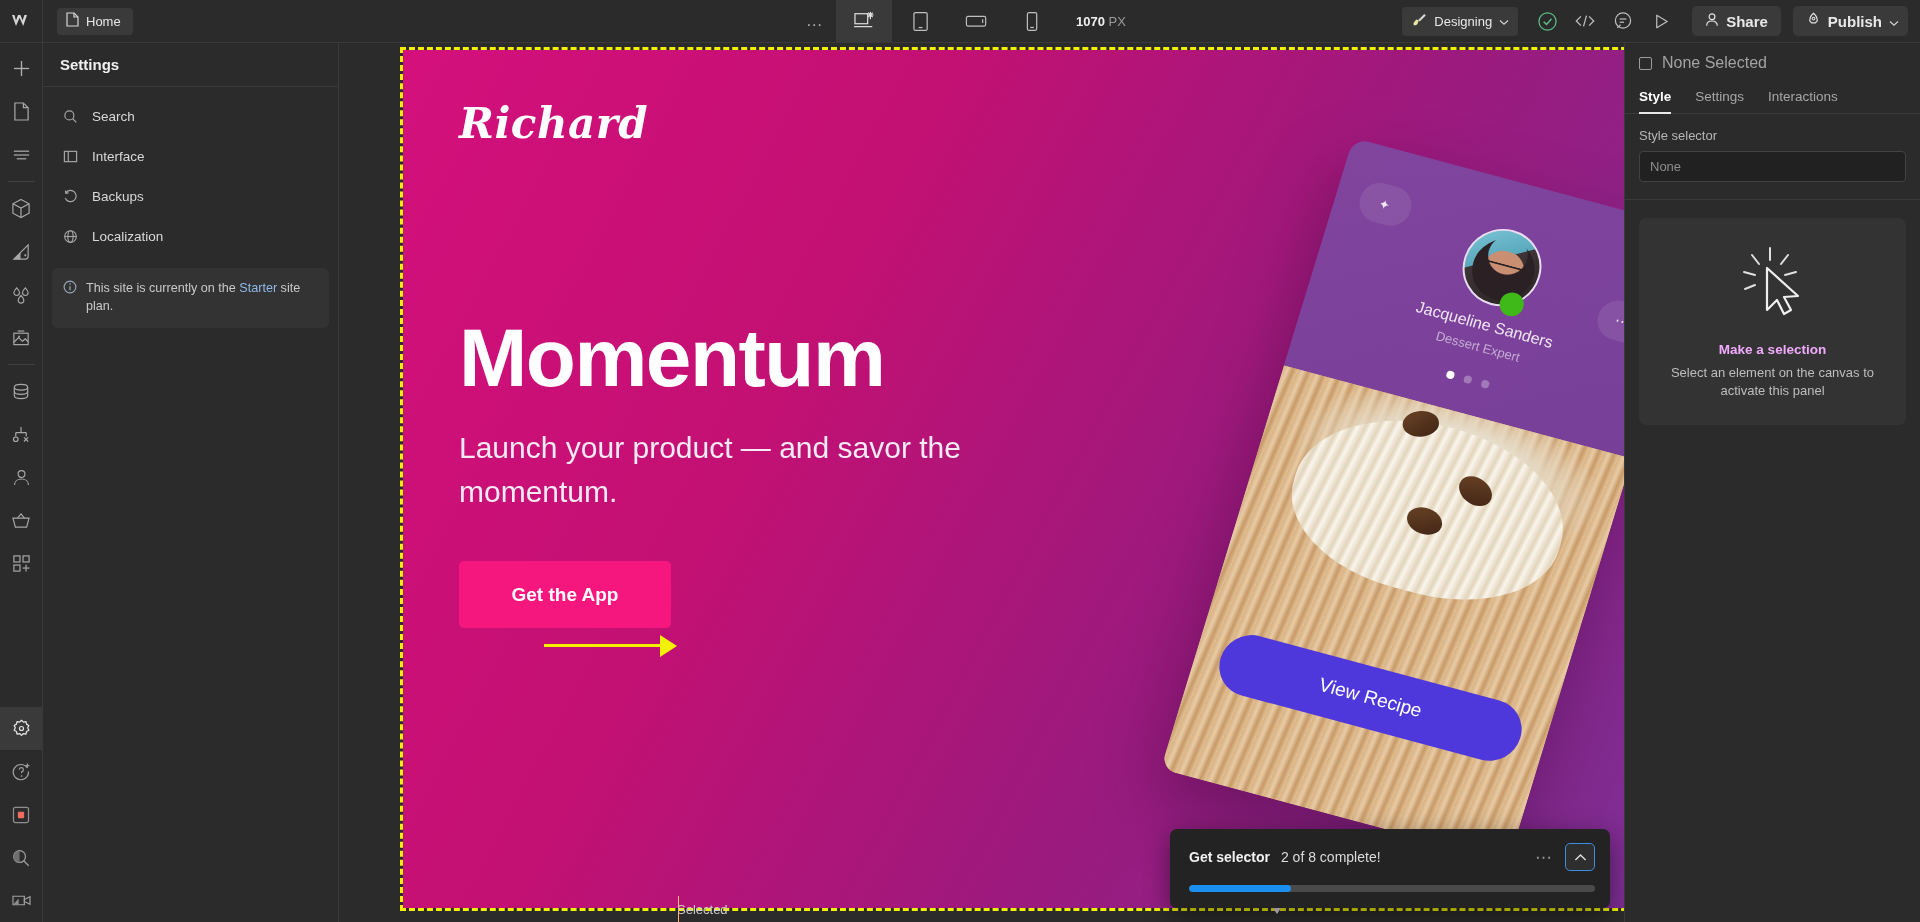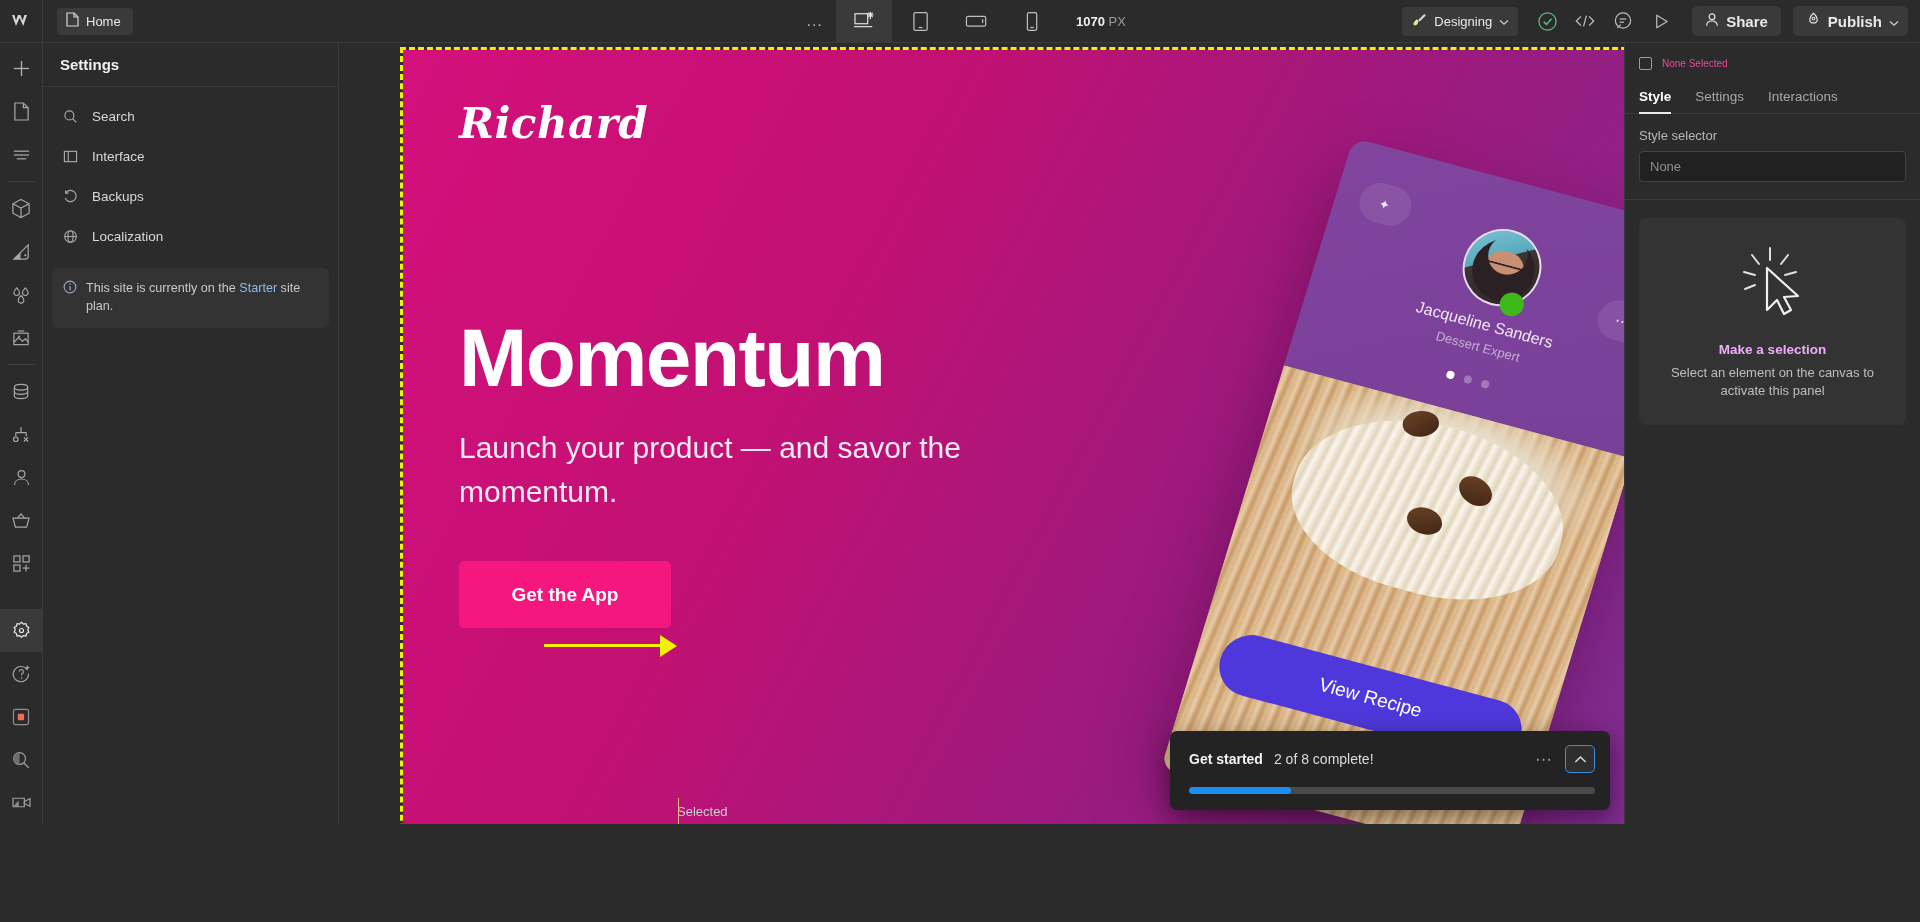--- a/index.html
+++ b/index.html
@@ -3,21 +3,21 @@
 <meta charset="utf-8">
 <style>
   * { box-sizing: border-box; margin: 0; padding: 0; }
   html, body {
     width: 1920px; height: 922px;
     background: #2b2b2b;
     font-family: "Liberation Sans", sans-serif;
     overflow: hidden;
     color: #e8e8e8;
   }
-  .app { position: relative; width: 1920px; height: 824px; display: flex; flex-direction: column; }
+  .app { position: relative; width: 1920px; height: 922px; display: flex; flex-direction: column; }
 
   
   .topbar {
     height: 43px; background: #2b2b2b; border-bottom: 1px solid #3a3a3a;
     display: flex; align-items: center; flex: 0 0 43px; position: relative; z-index: 30;
   }
   .wf-logo {
     width: 43px; height: 43px; display: flex; align-items: center; justify-content: center;
     border-right: 1px solid #3a3a3a; flex: 0 0 43px;
   }
@@ -238,21 +238,21 @@
     content: ""; position: absolute; right: -15px; top: -9px;
     border-top: 11px solid transparent; border-bottom: 11px solid transparent; border-left: 17px solid #f2f200;
   }
 
   
   .style-panel {
     width: 296px; flex: 0 0 296px; background: #2b2b2b; border-left: 1px solid #3a3a3a;
     display: flex; flex-direction: column;
   }
   .sp-selected {
-    height: 40px; display: flex; align-items: center; gap: 10px; padding: 0 14px; font-size: 10px; color: #ec4899;
+    height: 40px; display: flex; align-items: center; gap: 10px; padding: 0 14px; font-size: 16px; color: #a3a3a3;
   }
   .sp-box { width: 13px; height: 13px; border: 1.6px solid #9d9d9d; border-radius: 2px; }
   .sp-tabs { display: flex; gap: 24px; padding: 0 14px; border-bottom: 1px solid #3a3a3a; }
   .sp-tab {
     font-size: 13.5px; color: #a7a7a7; padding: 6px 0 9px 0; cursor: pointer; position: relative;
   }
   .sp-tab.active { color: #fff; font-weight: 700; }
   .sp-tab.active:after {
     content: ""; position: absolute; left: 0; right: 0; bottom: -1px; height: 2px; background: #e9e9e9;
   }
@@ -634,21 +634,21 @@
             <div class="ph-cta" style="background: rgb(79, 56, 219);">View Recipe</div>
           </div>
 
         </div>
       </div>
 
       <div class="down-arrow"></div>
 
       <div class="get-started">
         <div class="gs-row">
-          <span class="gs-title">Get started</span>
+          <span class="gs-title">Get selector</span>
           <span class="gs-count">2 of 8 complete!</span>
           <span class="gs-dots">⋯</span>
           <span class="gs-chev">
             <svg width="13" height="9" viewBox="0 0 13 9">
                 <path d="M1.4 7 L6.5 2 L11.6 7" fill="none" stroke="#d9d9d9" stroke-width="1.5"></path>
               </svg>
           </span>
         </div>
         <div class="gs-bar">
           <i id="gs-progress" style="width: 25%; background: rgb(27, 143, 240);"></i>

